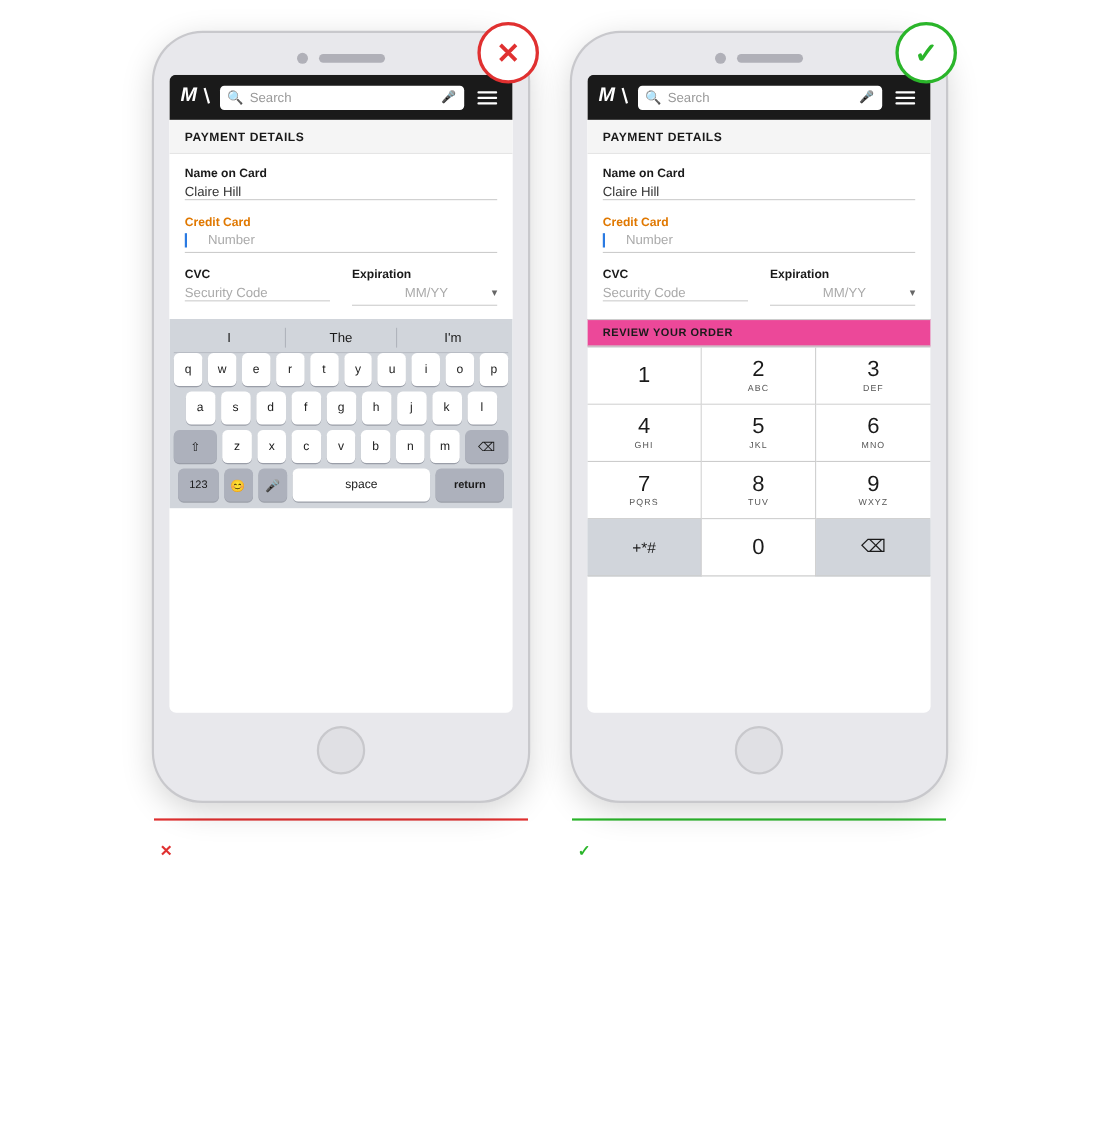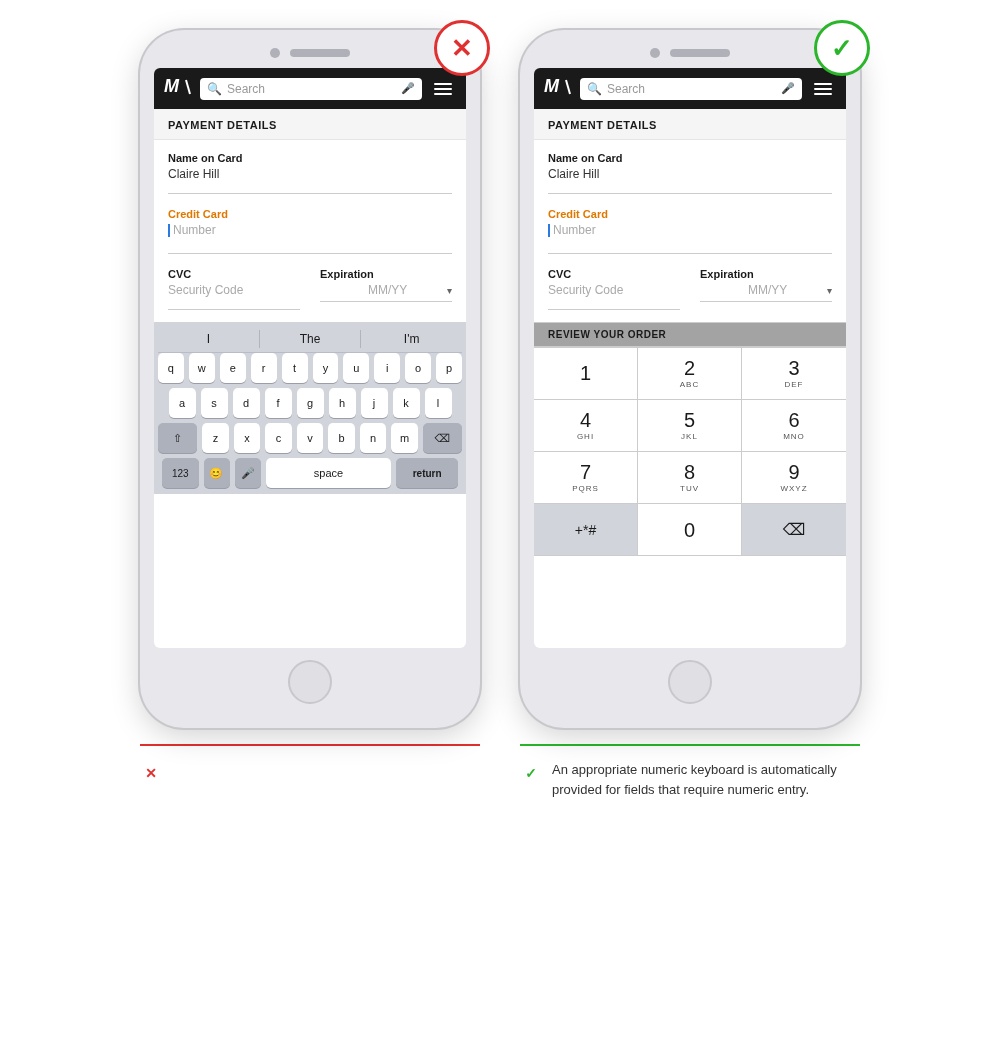--- a/index.html
+++ b/index.html
@@ -188,32 +188,32 @@
       margin-bottom: 3px;
     }
 
     .field-label.orange {
       color: #e07800;
     }
 
     .field-value {
       font-size: 12px;
       color: #333;
-      padding-bottom: 12px;
+      padding-bottom: 0;
       border-bottom: 1px solid #ccc;
     }
 
     .field-input {
       font-size: 12px;
       color: #999;
-      padding-bottom: 16px;
+      padding-bottom: 4px;
       border-bottom: 1px solid #ccc;
       display: flex;
       align-items: flex-end;
-      gap: 2px;
+      gap: 18px;
     }
 
     .cursor {
       display: inline-block;
       width: 2px;
       height: 13px;
       background: #2a7ae2;
       margin-right: 1px;
     }
 
@@ -326,21 +326,21 @@
       padding: 0 4px 6px;
       gap: 5px;
     }
 
     
     .numeric-keyboard {
       padding: 0;
     }
 
     .review-banner {
-      background: #a3a3a3;
+      background: #ec4899;
       border-top: 1px solid #ccc;
       border-bottom: 1px solid #ccc;
       padding: 6px 14px;
       font-size: 10px;
       font-weight: 900;
       letter-spacing: 0.5px;
       color: #1a1a1a;
     }
 
     .numpad {
@@ -711,16 +711,15 @@
         <span>✕</span>
       </div>
     </div>
   </div>
   <div class="caption-wrapper">
     <div class="caption-line good"></div>
     <div class="caption">
       <div class="caption-badge good">
         <span>✓</span>
       </div>
-      <div class="caption-text">An appropriate numeric keyboard is automatically provided for fields that require numeric entry.</div>
     </div>
   </div>
 </div>
 
 </body></html>

